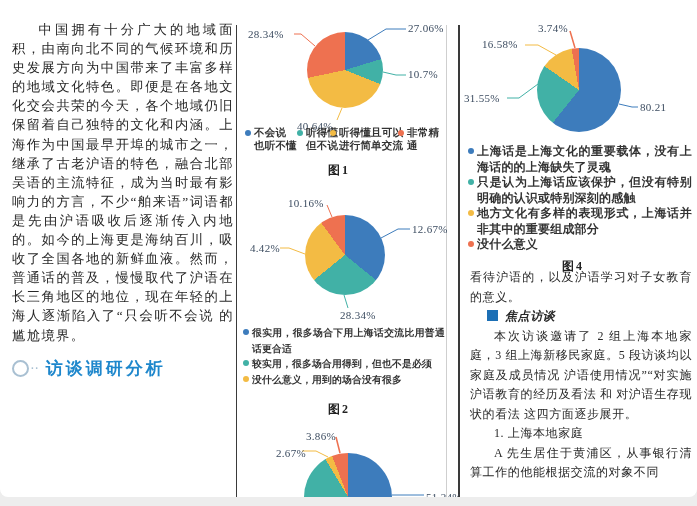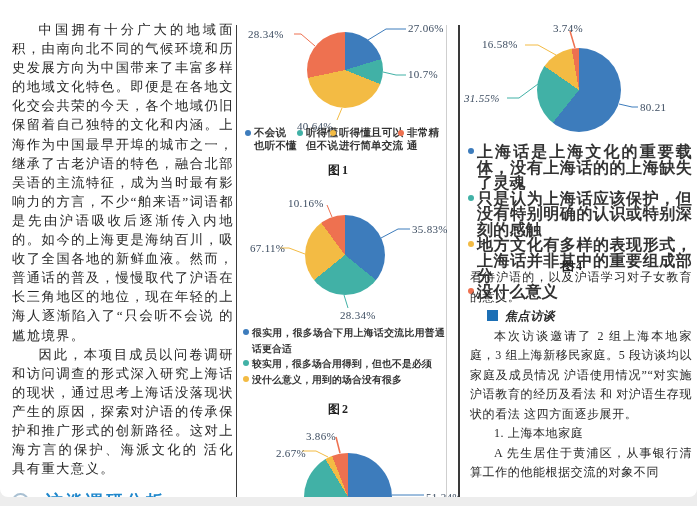--- a/index.html
+++ b/index.html
@@ -39,21 +39,21 @@
 
   
   .chart{position:absolute;}
   .chart .pie{position:absolute;border-radius:50%;}
   .chart svg.leaders{position:absolute;left:0;top:0;pointer-events:none;}
   .plabel{position:absolute;font-size:11px;color:#3c4c60;letter-spacing:0.3px;white-space:nowrap;}
   .caption{position:absolute;font-size:12px;font-weight:bold;color:#222;letter-spacing:2px;}
 
   .legend-h{position:absolute;font-size:10.5px;font-weight:bold;color:#333;line-height:13px;}
   .legend-h .item{position:absolute;padding-left:9px;white-space:pre-line;letter-spacing:0.2px;}
-  .legend-v{position:absolute;font-size:16px;font-weight:bold;color:#333;line-height:15.5px;}
+  .legend-v{position:absolute;font-size:12px;font-weight:bold;color:#333;line-height:15.5px;}
   .legend-v .item{position:relative;padding-left:9px;letter-spacing:0.2px;text-align:justify;}
   .legend-v.small{font-size:9.8px;}
   .dot{position:absolute;left:0;top:4px;width:6px;height:6px;border-radius:50%;display:block;}
 
   #c1{left:240px;top:20px;width:206px;height:175px;}
   #c1 .pie{left:67px;top:12px;width:76px;height:76px;}
   #c1 .lb0{left:168px;top:2px;}   
   #c1 .lb1{left:168px;top:48px;}  
   #c1 .lb2{left:57px;top:100px;}  
   #c1 .lb3{left:8px;top:8px;}     
@@ -72,41 +72,40 @@
 
   #c3{left:240px;top:425px;width:206px;height:80px;}
   #c3 .pie{left:64px;top:28px;width:88px;height:88px;}
   #c3 .lb0{left:186px;top:66px;}  
   #c3 .lb2{left:36px;top:22px;}   
   #c3 .lb3{left:66px;top:5px;}    
 
   #c4{left:462px;top:18px;width:235px;height:252px;}
   #c4 .pie{left:75px;top:30px;width:84px;height:84px;}
   #c4 .lb0{left:178px;top:83px;}  
-  #c4 .lb1{left:2px;top:74px;font-style:italic;}    
+  #c4 .lb1{left:2px;top:74px;}    
   #c4 .lb2{left:20px;top:20px;}   
-  #c4 .lb3{left:91px;top:4px;}    
+  #c4 .lb3{left:76px;top:4px;}    
   #c4 .legend-v{left:6px;top:126px;width:224px;}
   #c4 .caption{left:100px;top:240px;}
 
   .bottom-strip{position:absolute;left:0;top:497px;width:697px;height:9px;background:#ededed;}
 </style>
 </head>
 <body>
 
 <div class="screenshot">
   <div class="page">
 
     <div class="rule rule-1"></div>
     <div class="rule rule-light"></div>
     <div class="rule rule-2"></div>
 
     <div class="col-left">
       <p>中国拥有十分广大的地域面积，由南向北不同的气候环境和历史发展方向为中国带来了丰富多样的地域文化特色。即便是在各地文化交会共荣的今天，各个地域仍旧保留着自己独特的文化和内涵。上海作为中国最早开埠的城市之一，继承了古老沪语的特色，融合北部吴语的主流特征，成为当时最有影响力的方言，不少“舶来语”词语都是先由沪语吸收后逐渐传入内地的。如今的上海更是海纳百川，吸收了全国各地的新鲜血液。然而，普通话的普及，慢慢取代了沪语在长三角地区的地位，现在年轻的上海人逐渐陷入了“只会听不会说 的尴尬境界。</p>
-      <p>因此，本项目成员以问卷调研和访问调查的形式深入研究上海话的现状，通过思考上海话没落现状产生的原因，探索对沪语的传承保护和推广形式的创新路径。这对上海方言的保护、海派文化的 活化 具有重大意义。</p>
       <div class="section-heading">
         <span class="sec-icon"></span>
         <span class="sec-dots">··</span>
         <span>访谈调研分析</span>
       </div>
     </div>
 
     <div class="chart" id="c1">
       <div class="pie" style="background: conic-gradient(rgb(61, 124, 188) 0deg, rgb(61, 124, 188) 73.152deg, rgb(65, 177, 166) 73.152deg, rgb(65, 177, 166) 111.672deg, rgb(243, 187, 68) 111.672deg, rgb(243, 187, 68) 257.976deg, rgb(238, 113, 80) 257.976deg, rgb(238, 113, 80) 360deg);"></div>
       <svg class="leaders" width="206" height="175">
@@ -132,23 +131,23 @@
     </div>
 
     <div class="chart" id="c2">
       <div class="pie" style="background: conic-gradient(rgb(61, 124, 188) 0deg, rgb(61, 124, 188) 128.988deg, rgb(65, 177, 166) 128.988deg, rgb(65, 177, 166) 231.012deg, rgb(243, 187, 68) 231.012deg, rgb(243, 187, 68) 323.424deg, rgb(238, 113, 80) 323.424deg, rgb(238, 113, 80) 360deg);"></div>
       <svg class="leaders" width="206" height="218">
         <polyline points="141,43 158,34 170,34" fill="none" style="stroke:var(--c0)" stroke-width="1"></polyline>
         <polyline points="104,100 108,113" fill="none" style="stroke:var(--c1)" stroke-width="1"></polyline>
         <polyline points="65,59 49,53 40,53" fill="none" style="stroke:var(--c2)" stroke-width="1"></polyline>
         <polyline points="92,22 87,10" fill="none" style="stroke:var(--c3)" stroke-width="1"></polyline>
       </svg>
-      <span class="plabel lb0">35.83%</span>
+      <span class="plabel lb0">12.67%</span>
       <span class="plabel lb1">28.34%</span>
-      <span class="plabel lb2">67.11%</span>
+      <span class="plabel lb2">4.42%</span>
       <span class="plabel lb3">10.16%</span>
       <div class="legend-v small">
         <div class="item"><i class="dot" style="background: rgb(61, 124, 188);"></i><span>很实用，很多场合下用上海话交流比用普通话更合适</span></div>
         <div class="item"><i class="dot" style="background: rgb(65, 177, 166);"></i><span>较实用，很多场合用得到，但也不是必须</span></div>
         <div class="item"><i class="dot" style="background: rgb(243, 187, 68);"></i><span>没什么意义，用到的场合没有很多</span></div>
       </div>
       <span class="caption">图2</span>
     </div>
 
     <div class="chart" id="c3">

